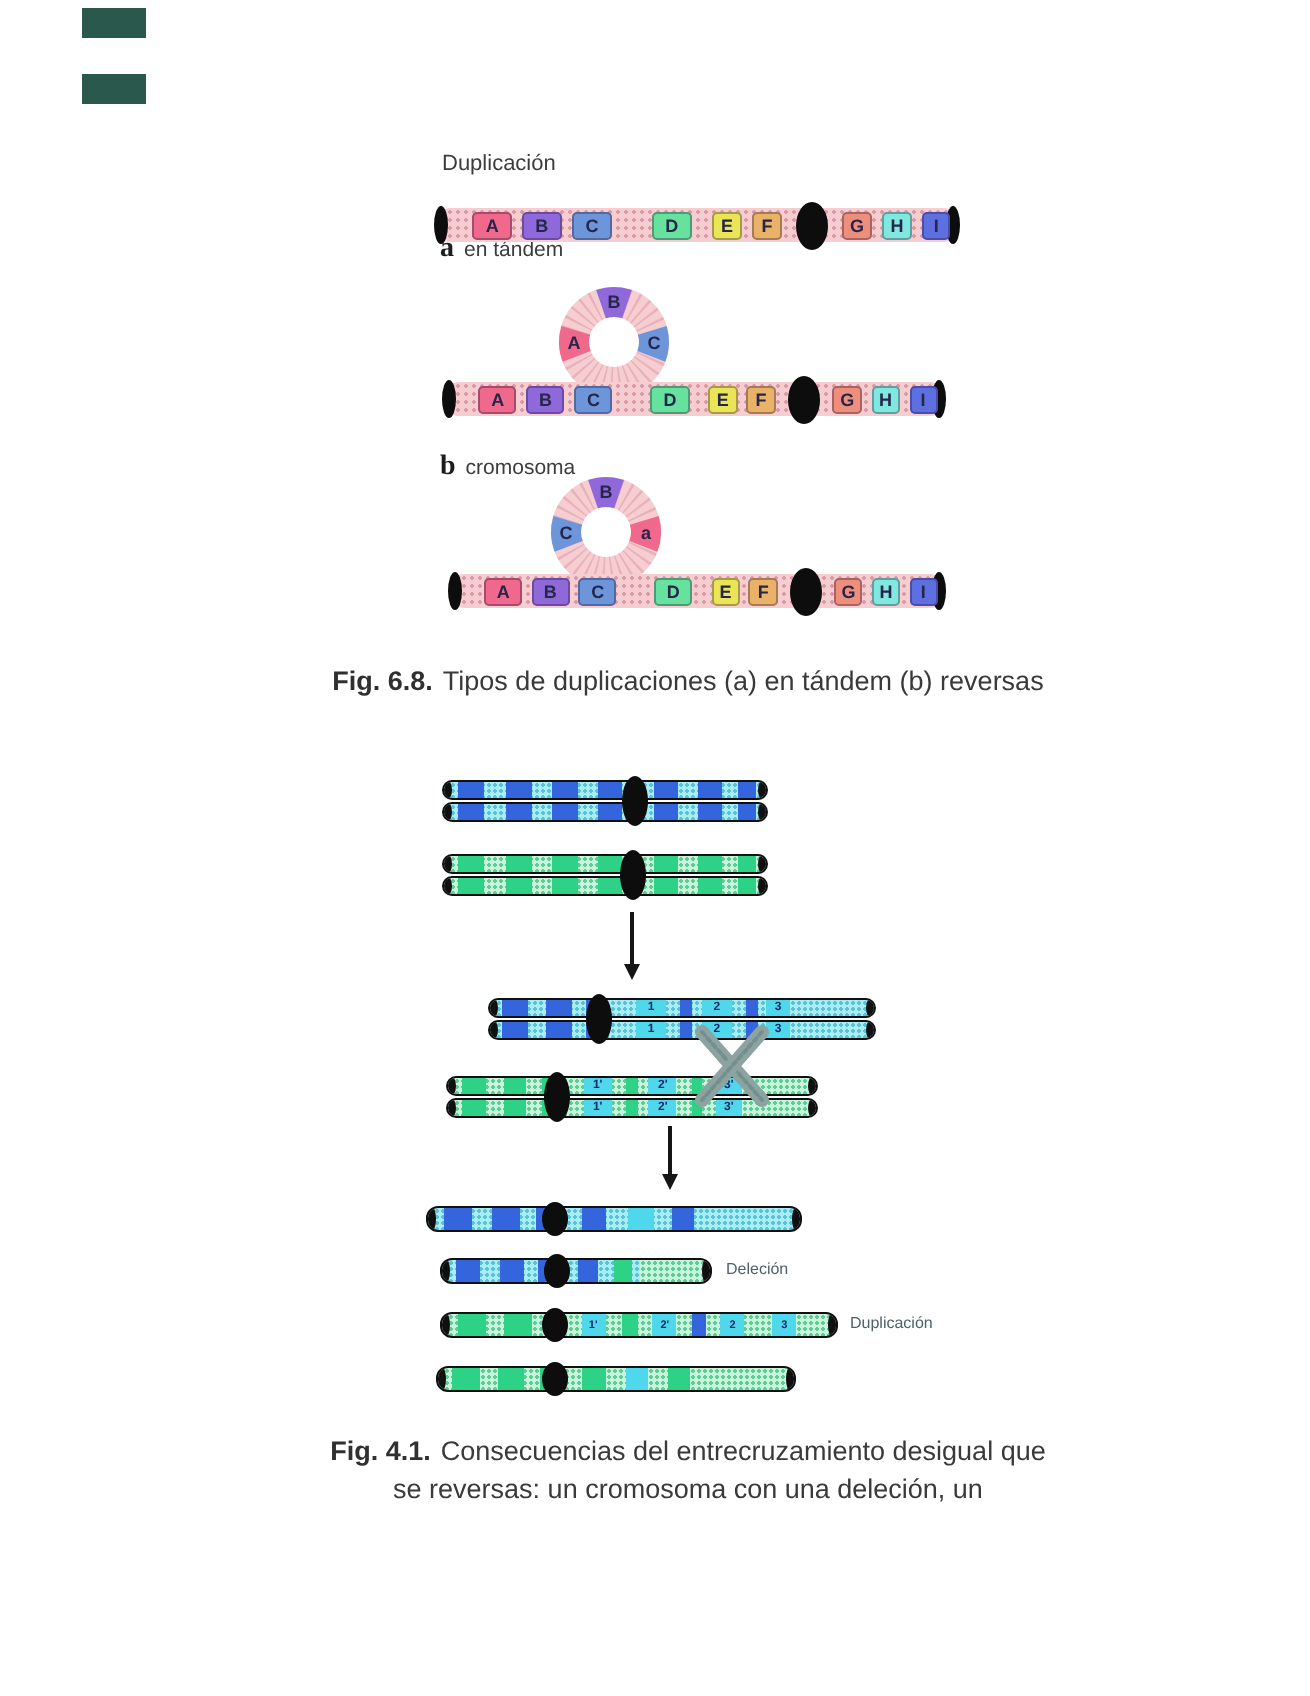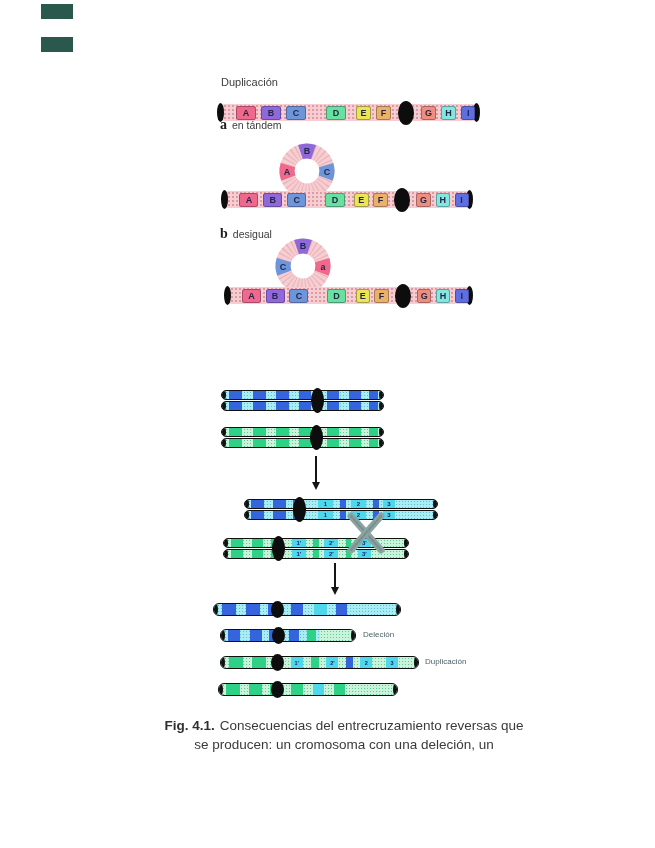--- a/index.html
+++ b/index.html
@@ -38,33 +38,36 @@
   <div class="corner-marker" style="top: 4px; background: rgb(43, 88, 76);"></div>
   <div class="corner-marker" style="top: 37px; background: rgb(43, 88, 76);"></div>
 
   <div class="fig-title" style="left:205px;top:76px">Duplicación</div>
 
   <div class="sub-label" style="left:204px;top:117px">
     <b>a</b><span>en tándem</span>
   </div>
 
   <div class="sub-label" style="left:204px;top:226px">
-    <b>b</b><span>desigual</span>
-  </div>
-
+    <b>b</b><span>cromosoma</span>
+  </div>
+
+  <div class="caption" style="left:60px;top:331px;width:536px">
+    <b>Fig. 6.8.</b><span class="cap-rest">Tipos de duplicaciones (a) en tándem (b) reversas</span>
+  </div>
 
   <div class="arrow" style="left:299px;top:456px;height:30px"></div>
   <div class="arrow" style="left:318px;top:563px;height:28px"></div>
 
   <div class="tinylabel" style="left:347px;top:630px">Deleción</div>
   <div class="tinylabel" style="left:409px;top:657px">Duplicación</div>
 
   <div class="caption" style="left:60px;top:716px;width:536px">
-    <div><b>Fig. 4.1.</b><span class="cap-rest">Consecuencias del entrecruzamiento reversas que</span></div>
-    <div>se producen: un cromosoma con una deleción, un</div>
+    <div><b>Fig. 4.1.</b><span class="cap-rest">Consecuencias del entrecruzamiento desigual que</span></div>
+    <div>se reversas: un cromosoma con una deleción, un</div>
   </div>
 
 <svg width="80" height="80" style="left: 251px; top: 131px;">
       <circle cx="40" cy="40" r="20" fill="none" stroke="#f6cdd0" stroke-width="15"></circle>
       <circle cx="40" cy="40" r="20" fill="none" stroke="#dc9aa6" stroke-width="15" stroke-dasharray="1 3" opacity=".55"></circle>
       <path d="M21.32839147005597 47.16735899090602 A20 20 0 0 1 20.873904880739293 34.152565905545266" fill="none" stroke="#f0688b" stroke-width="15"></path>
       <text x="20.012183459618086" y="43.697989934050035" text-anchor="middle" font-size="9" font-weight="bold" fill="#26264a" font-family="Liberation Sans, sans-serif">A</text>
       <path d="M33.48863691085687 21.089628488013663 A20 20 0 0 1 46.51136308914313 21.089628488013663" fill="none" stroke="#8f69da" stroke-width="15"></path>
       <text x="40" y="23" text-anchor="middle" font-size="9" font-weight="bold" fill="#26264a" font-family="Liberation Sans, sans-serif">B</text>
       <path d="M59.12609511926071 34.152565905545266 A20 20 0 0 1 58.67160852994404 47.167358990906" fill="none" stroke="#6d95da" stroke-width="15"></path>

